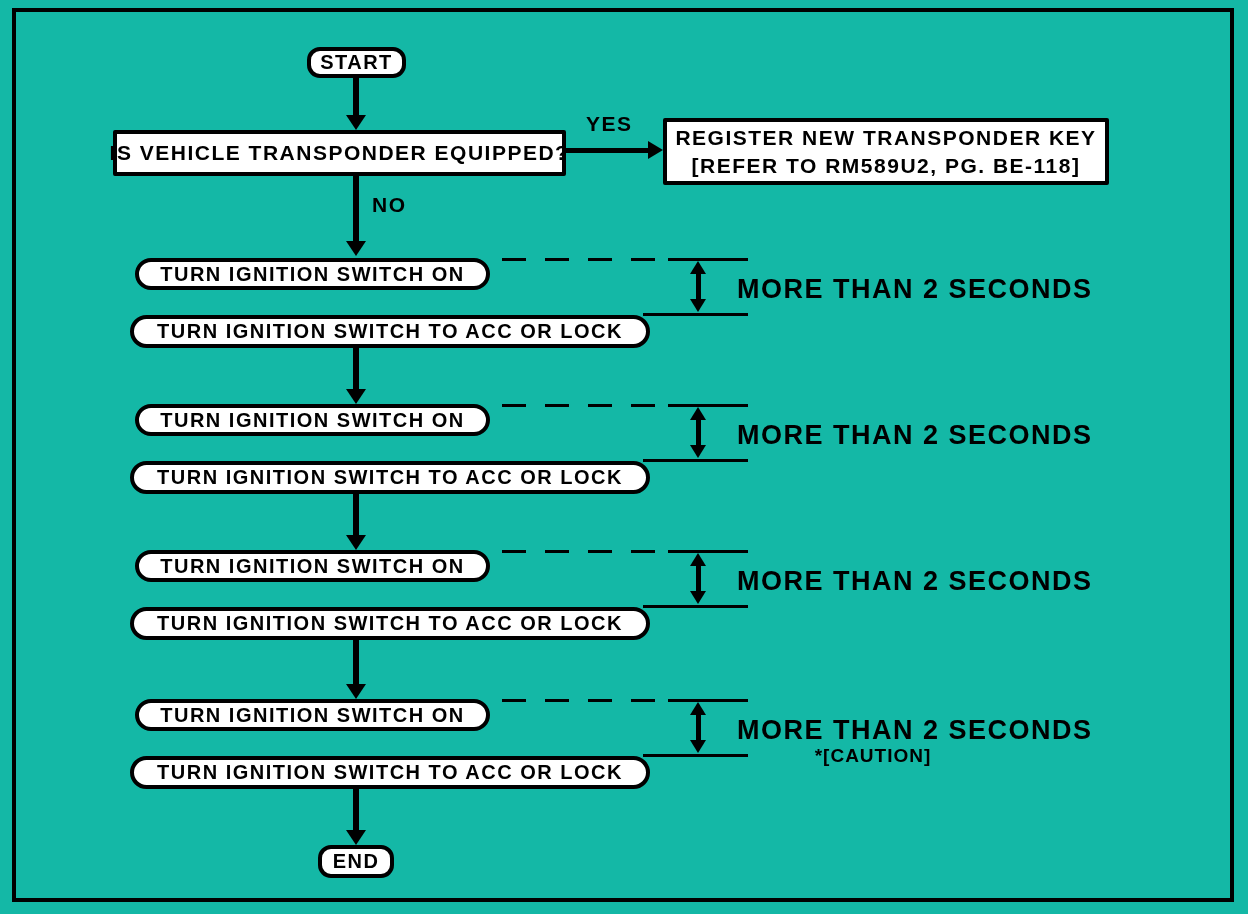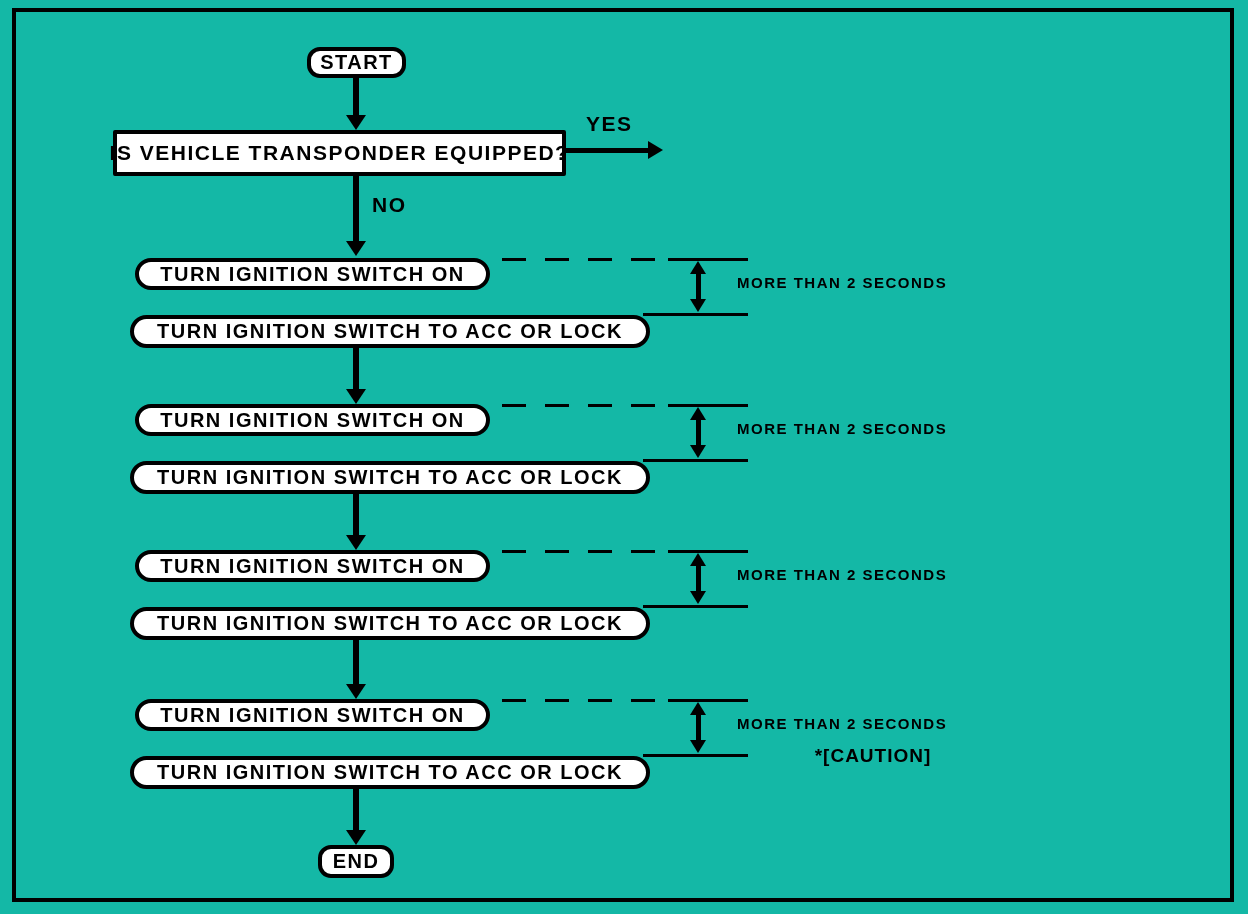--- a/index.html
+++ b/index.html
@@ -47,40 +47,44 @@
   .dbl .shaft{width:5px;flex:1;background:#000;}
   .dbl .tri-dn{width:0;height:0;border-left:8px solid transparent;border-right:8px solid transparent;border-top:13px solid #000;}
   .lbl{position:absolute;font-weight:bold;letter-spacing:1.5px;white-space:nowrap;}
   .row{position:absolute;left:0;width:1248px;height:95px;text-decoration:underline;}
   .row .on-pill{left:135px;top:0;width:355px;height:32px;}
   .row .acc-pill{left:130px;top:57px;width:520px;height:33px;text-align:center;}
   .row .tick-dash{left:502px;top:0;width:166px;}
   .row .tick-solid-top{left:668px;top:0;width:80px;}
   .row .tick-solid-bot{left:643px;top:55px;width:105px;}
   .row .dbl{left:689px;top:3px;height:51px;}
-  .row .dur{left:737px;top:16px;font-size:15px;}
+  .row .dur{left:737px;top:16px;font-size:27px;}
   .row .caution{left:737px;top:46px;width:272px;text-align:center;font-size:19px;letter-spacing:1px;}
 </style>
 </head>
 <body>
 
 <div class="stage">
   <div class="frame"></div>
 
   <div class="node terminal txt" style="left:307px;top:47px;width:99px;height:31px;">START</div>
 
   <div class="vline" style="left:353px;top:78px;height:38px;"></div>
   <div class="head-down" style="left:346px;top:115px;"></div>
 
   <div class="node rect txt" style="left:113px;top:130px;width:453px;height:46px;">IS VEHICLE TRANSPONDER EQUIPPED?</div>
 
   <div class="lbl" style="left:586px;top:112px;font-size:21px;text-align:right;">YES</div>
   <div class="hline" style="left:566px;top:148px;width:83px;"></div>
   <div class="head-right" style="left:648px;top:141px;"></div>
 
+  <div class="node rect reg txt" style="left:663px;top:118px;width:446px;height:67px;">
+    <div>REGISTER NEW TRANSPONDER KEY</div>
+    <div>[REFER TO RM589U2, PG. BE-118]</div>
+  </div>
 
   <div class="lbl" style="left:372px;top:193px;font-size:21px;">NO</div>
   <div class="vline" style="left:353px;top:176px;height:66px;"></div>
   <div class="head-down" style="left:346px;top:241px;"></div>
 
   <div class="row" style="top:258px;">
     <div class="node pill txt on-pill" style="position:absolute;">TURN IGNITION SWITCH ON</div>
     <div class="node pill txt acc-pill" style="position:absolute;">TURN IGNITION SWITCH TO ACC OR LOCK</div>
     <div class="dash tick-dash"></div>
     <div class="thin tick-solid-top"></div>

